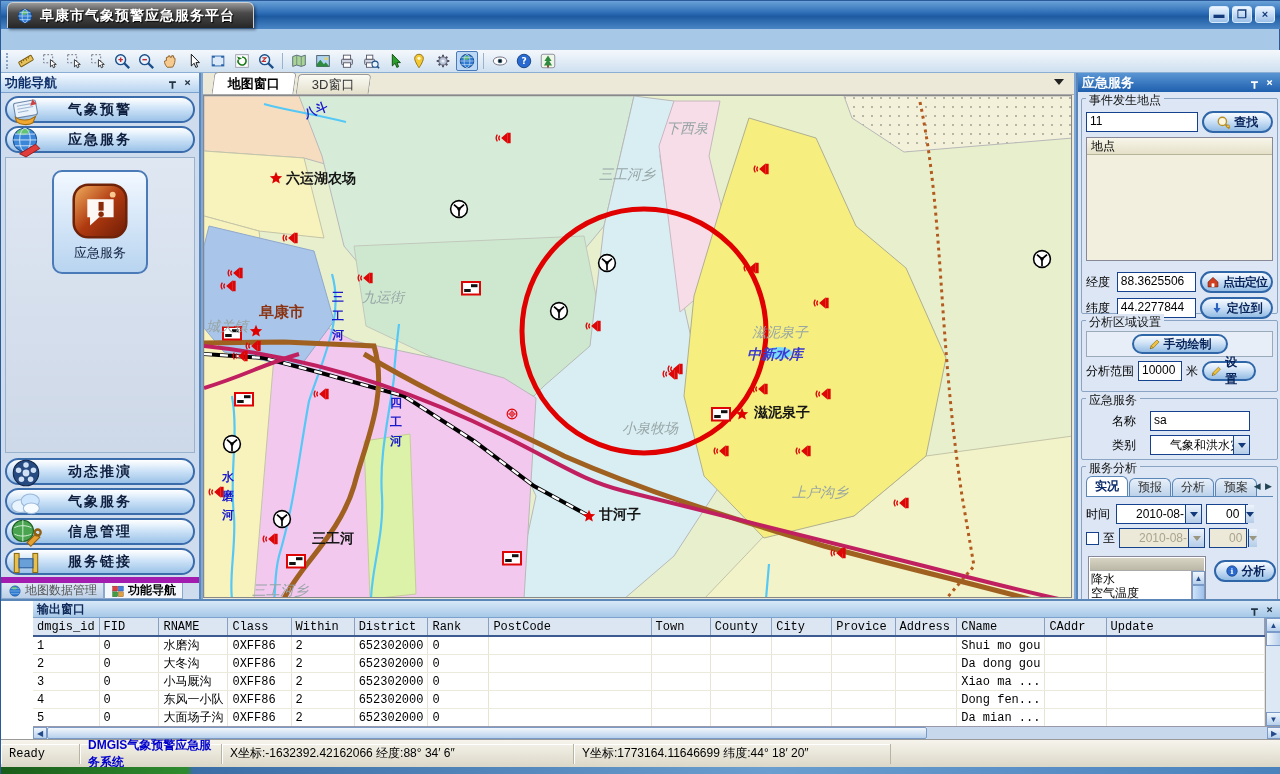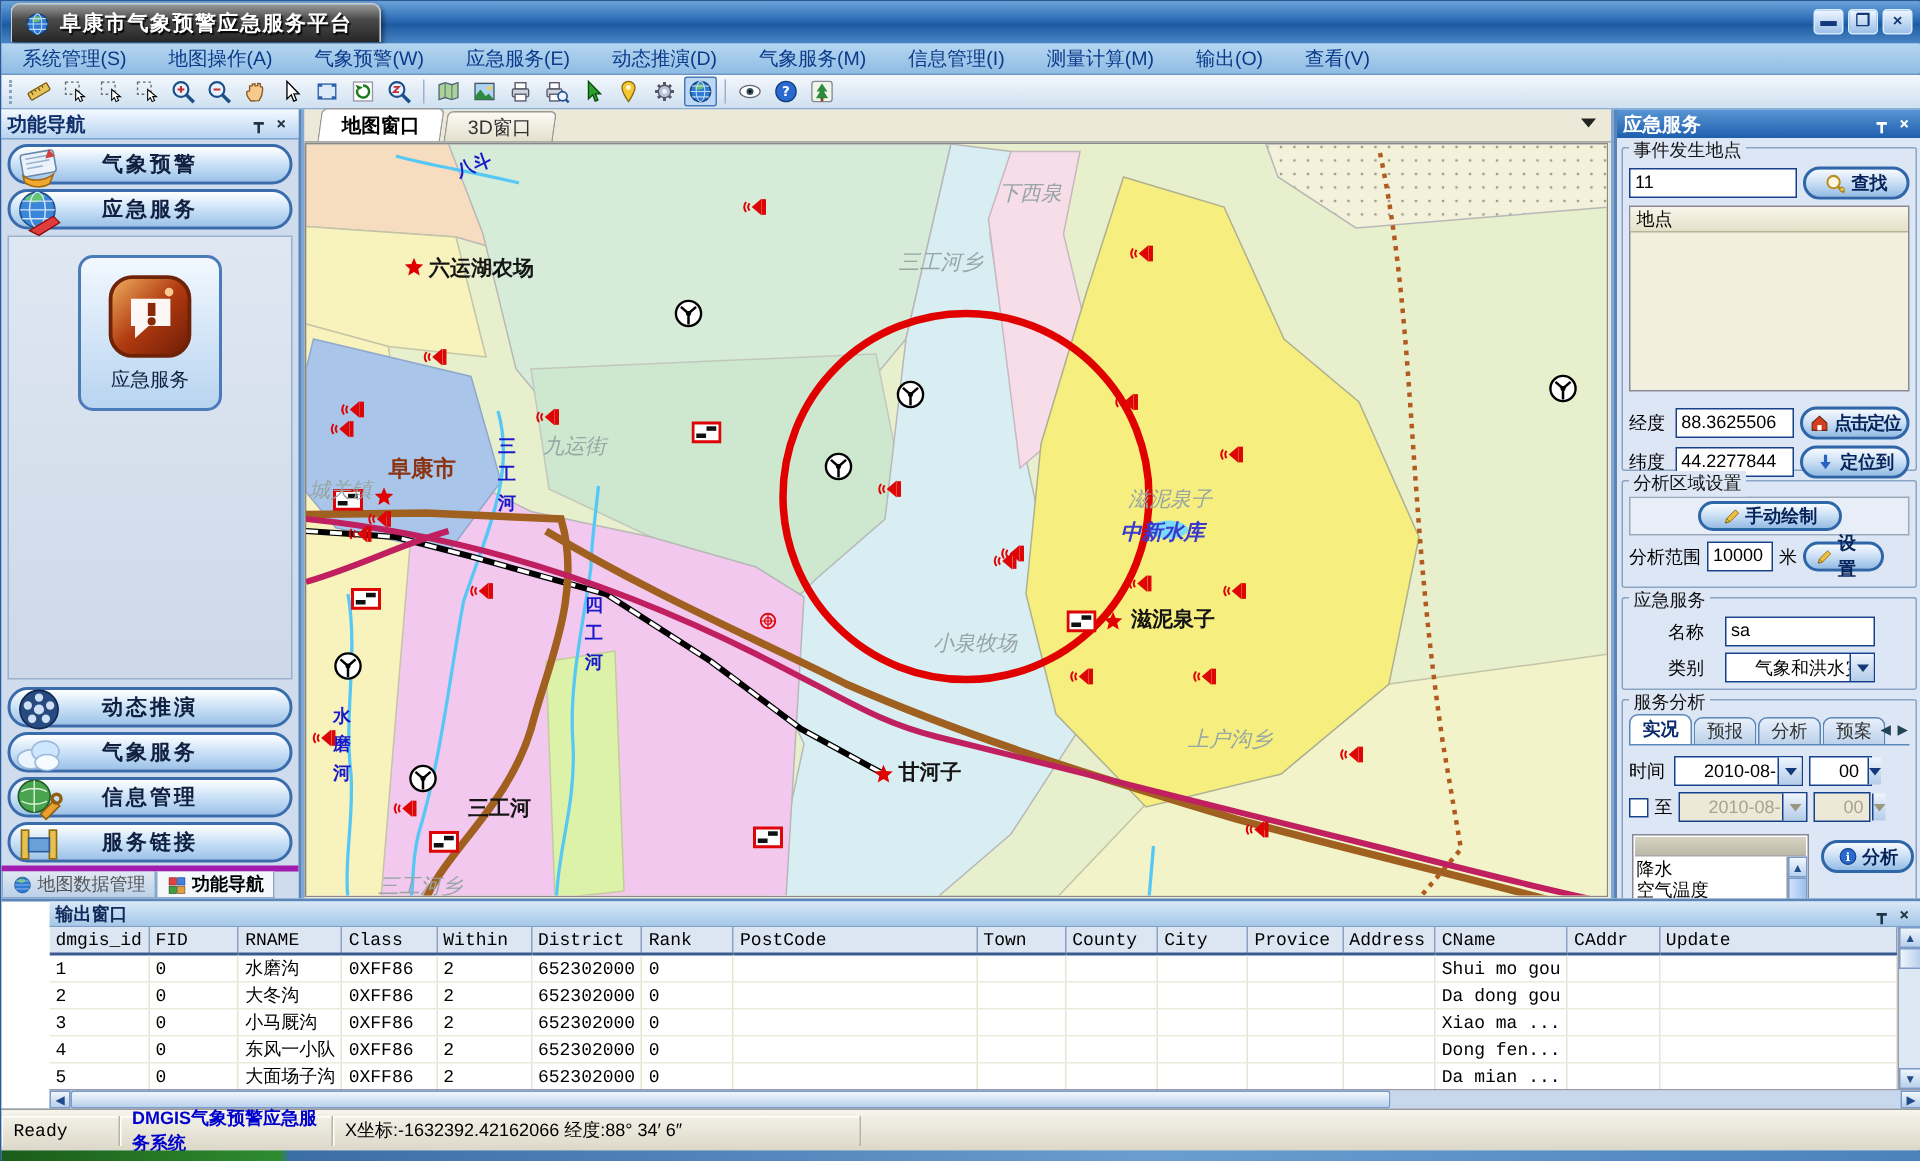--- a/index.html
+++ b/index.html
@@ -40,21 +40,21 @@
   .tw-title .sp { flex:1; }
   .tw-glyph { font-family:"DejaVu Sans Mono",monospace; color:#234; font-size:11px; width:15px; text-align:center; font-weight:bold; }
   .grp-btn { position:relative; height:27px; margin:3px 4px 2px 4px; border:2px solid #3a6cac; border-radius:14px;
     background:linear-gradient(#ffffff,#cfe4f8 45%,#9cc2e8); display:flex; align-items:center; justify-content:center; }
   .grp-btn .glabel { font-weight:bold; font-size:14px; color:#102040; letter-spacing:2px; }
   .grp-icon { position:absolute; left:2px; top:-4px; width:34px; height:34px; }
   #lp-content { flex:1; background:linear-gradient(#dfe7f2,#cdd8e8); border:1px solid #9ab2cc; margin:2px 4px; display:flex; flex-direction:column; align-items:center; padding-top:12px; gap:16px; }
   .big-btn { width:96px; height:104px; border:2px solid #4a7ab8; border-radius:10px;
     background:linear-gradient(#f2f8ff,#b8d4f0); display:flex; flex-direction:column; align-items:center; justify-content:center; gap:4px; }
   .big-btn .blabel { font-size:13px; color:#102040; }
-  #lp-tabs { height:22px; display:flex; background:#cfdcee; border-top:4px solid #a21caf; }
+  #lp-tabs { height:22px; display:flex; background:#cfdcee; border-top:6px solid #a21caf; }
   .lp-tab { display:flex; align-items:center; gap:3px; font-size:12px; padding:0 6px; border:1px solid #8aa8cc; border-top:none; color:#555; background:linear-gradient(#dfe9f4,#bcd0e8); }
   .lp-tab.active { background:#f4f7fb; color:#000; font-weight:bold; }
 
   
   #map-area { position:absolute; left:202px; top:0; width:871px; height:526px; background:#ece9d8; }
   #map-tabs { height:22px; display:flex; align-items:flex-end; border-bottom:1px solid #aaa; background:#ece9d8; padding-left:10px; position:relative; }
   .map-tab { height:20px; padding:0 14px; display:flex; align-items:center; font-size:13px; border:1px solid #999; border-bottom:none; border-radius:4px 4px 0 0; background:linear-gradient(#fbfbf4,#e4e0cc); color:#333; margin-right:2px; transform:skewX(-8deg); }
   .map-tab span { transform:skewX(8deg); }
   .map-tab.active { background:#fff; font-weight:bold; color:#000; height:22px; }
   #map-tab-drop { position:absolute; right:10px; top:6px; width:0; height:0; border:5px solid transparent; border-top:6px solid #222; }
@@ -359,32 +359,20 @@
         </svg>
       <span class="t">阜康市气象预警应急服务平台</span>
     </div>
     <div class="winbtns">
       <div class="winbtn">▬</div>
       <div class="winbtn">❐</div>
       <div class="winbtn">×</div>
     </div>
   </div>
 
-  <div id="menubar">
-      <div class="mitem">系统管理(S)</div>
-      <div class="mitem">地图操作(A)</div>
-      <div class="mitem">气象预警(W)</div>
-      <div class="mitem">应急服务(E)</div>
-      <div class="mitem">动态推演(D)</div>
-      <div class="mitem">气象服务(M)</div>
-      <div class="mitem">信息管理(I)</div>
-      <div class="mitem">测量计算(M)</div>
-      <div class="mitem">输出(O)</div>
-      <div class="mitem">查看(V)</div>
-    </div>
 
   <div id="toolbar">
       <div class="tb-grip"></div>
       <div class="tb-btn" title="measure">
         <svg width="18" height="18">
           <use href="#i-measure"></use>
         </svg>
       </div>
       <div class="tb-btn" title="select-identify">
         <svg width="18" height="18">
@@ -1001,15 +989,18 @@
   <div id="statusbar">
     <div class="st-sec">
         <span id="st-ready">Ready</span>
       </div>
     <div class="st-sec">
         <span id="st-sys">DMGIS气象预警应急服务系统</span>
       </div>
     <div class="st-sec">
         <span id="st-x">X坐标:-1632392.42162066 经度:88° 34′ 6″</span>
       </div>
+    <div class="st-sec">
+        <span id="st-y">Y坐标:1773164.11646699 纬度:44° 18′ 20″</span>
+      </div>
   </div>
   <div id="taskbar-sliver"></div>
 </div>
 
 </body></html>

